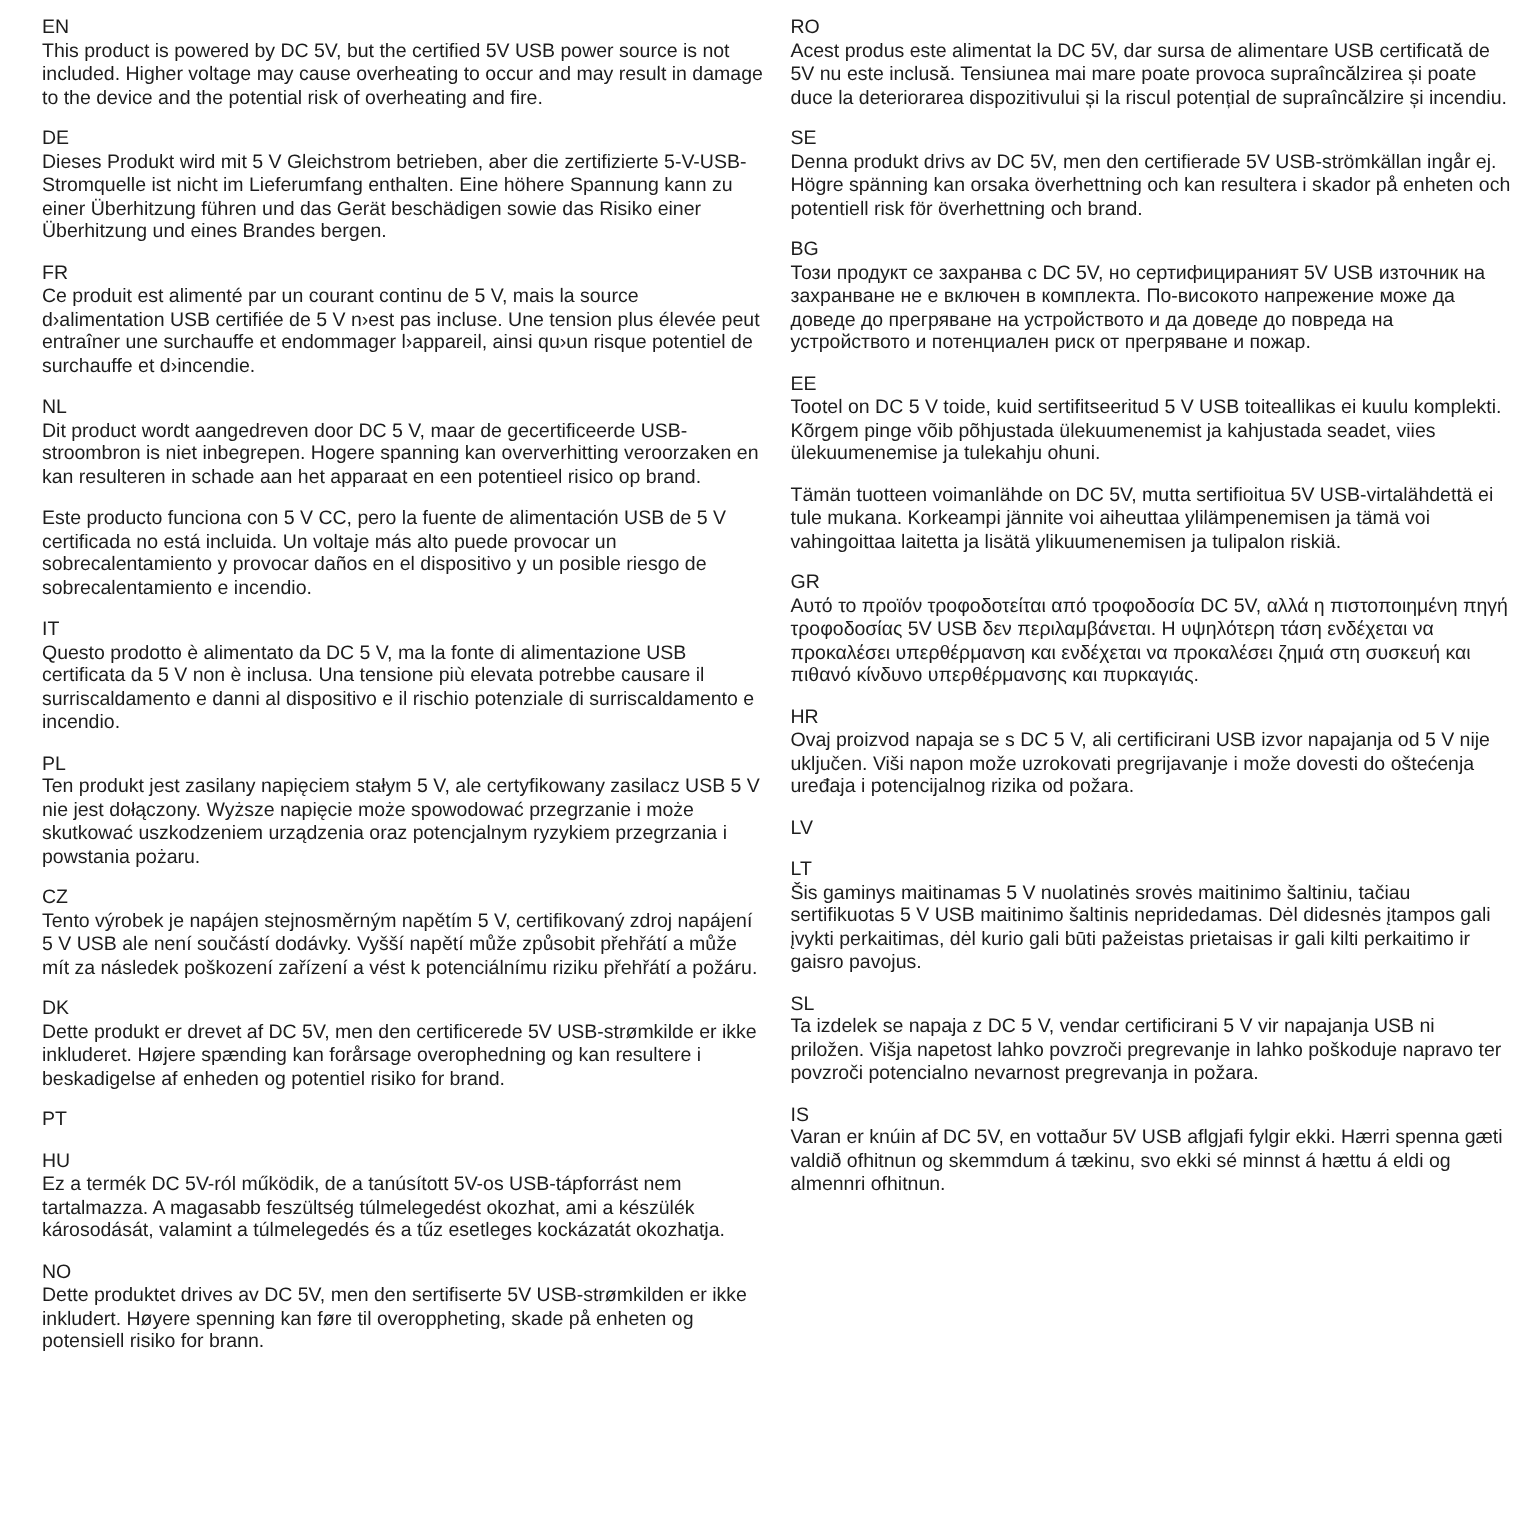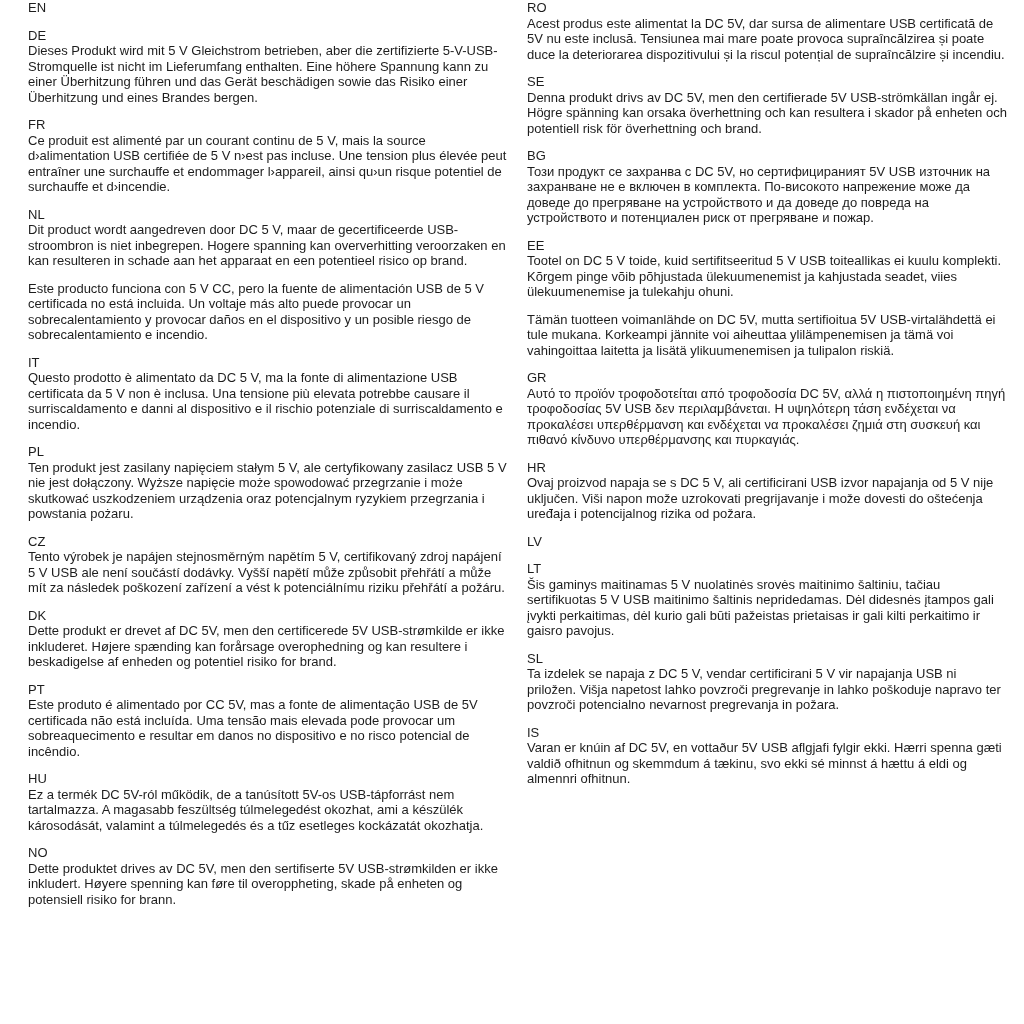--- a/index.html
+++ b/index.html
@@ -6,21 +6,21 @@
   html, body {
     width: 1024px;
     background: #ffffff;
     font-family: "Liberation Sans", "DejaVu Sans", sans-serif;
   }
   .page {
     width: 1024px;
     height: 1024px;
     background: #ffffff;
     color: #1d1d1d;
-    padding: 0 16px 10px 28px;
+    padding: 10px 16px 10px 28px;
     display: flex;
     gap: 18px;
     overflow: hidden;
   }
   .col {
     flex: 1 1 0;
     min-width: 0;
   }
   .block {
     margin-bottom: 12px;
@@ -38,20 +38,21 @@
   }
 </style>
 </head>
 <body>
 
 <div class="page">
 
   <div class="col">
     <div class="block">
       <div class="code">EN</div>
+      <div class="text">This product is powered by DC 5V, but the certified 5V USB power source is not included. Higher voltage may cause overheating to occur and may result in damage to the device and the potential risk of overheating and fire.</div>
     </div>
     <div class="block">
       <div class="code">DE</div>
       <div class="text">Dieses Produkt wird mit 5 V Gleichstrom betrieben, aber die zertifizierte 5-V-USB-Stromquelle ist nicht im Lieferumfang enthalten. Eine höhere Spannung kann zu einer Überhitzung führen und das Gerät beschädigen sowie das Risiko einer Überhitzung und eines Brandes bergen.</div>
     </div>
     <div class="block">
       <div class="code">FR</div>
       <div class="text">Ce produit est alimenté par un courant continu de 5 V, mais la source d›alimentation USB certifiée de 5 V n›est pas incluse. Une tension plus élevée peut entraîner une surchauffe et endommager l›appareil, ainsi qu›un risque potentiel de surchauffe et d›incendie.</div>
     </div>
     <div class="block">
@@ -72,21 +73,20 @@
     <div class="block">
       <div class="code">CZ</div>
       <div class="text">Tento výrobek je napájen stejnosměrným napětím 5 V, certifikovaný zdroj napájení 5 V USB ale není součástí dodávky. Vyšší napětí může způsobit přehřátí a může mít za následek poškození zařízení a vést k potenciálnímu riziku přehřátí a požáru.</div>
     </div>
     <div class="block">
       <div class="code">DK</div>
       <div class="text">Dette produkt er drevet af DC 5V, men den certificerede 5V USB-strømkilde er ikke inkluderet. Højere spænding kan forårsage overophedning og kan resultere i beskadigelse af enheden og potentiel risiko for brand.</div>
     </div>
     <div class="block">
       <div class="code">PT</div>
-      <div class="text">Este produto é alimentado por CC 5V, mas a fonte de alimentação USB de 5V certificada não está incluída. Uma tensão mais elevada pode provocar um sobreaquecimento e resultar em danos no dispositivo e no risco potencial de incêndio.</div>
     </div>
     <div class="block">
       <div class="code">HU</div>
       <div class="text">Ez a termék DC 5V-ról működik, de a tanúsított 5V-os USB-tápforrást nem tartalmazza. A magasabb feszültség túlmelegedést okozhat, ami a készülék károsodását, valamint a túlmelegedés és a tűz esetleges kockázatát okozhatja.</div>
     </div>
     <div class="block">
       <div class="code">NO</div>
       <div class="text">Dette produktet drives av DC 5V, men den sertifiserte 5V USB-strømkilden er ikke inkludert. Høyere spenning kan føre til overoppheting, skade på enheten og potensiell risiko for brann.</div>
     </div>
   </div>

